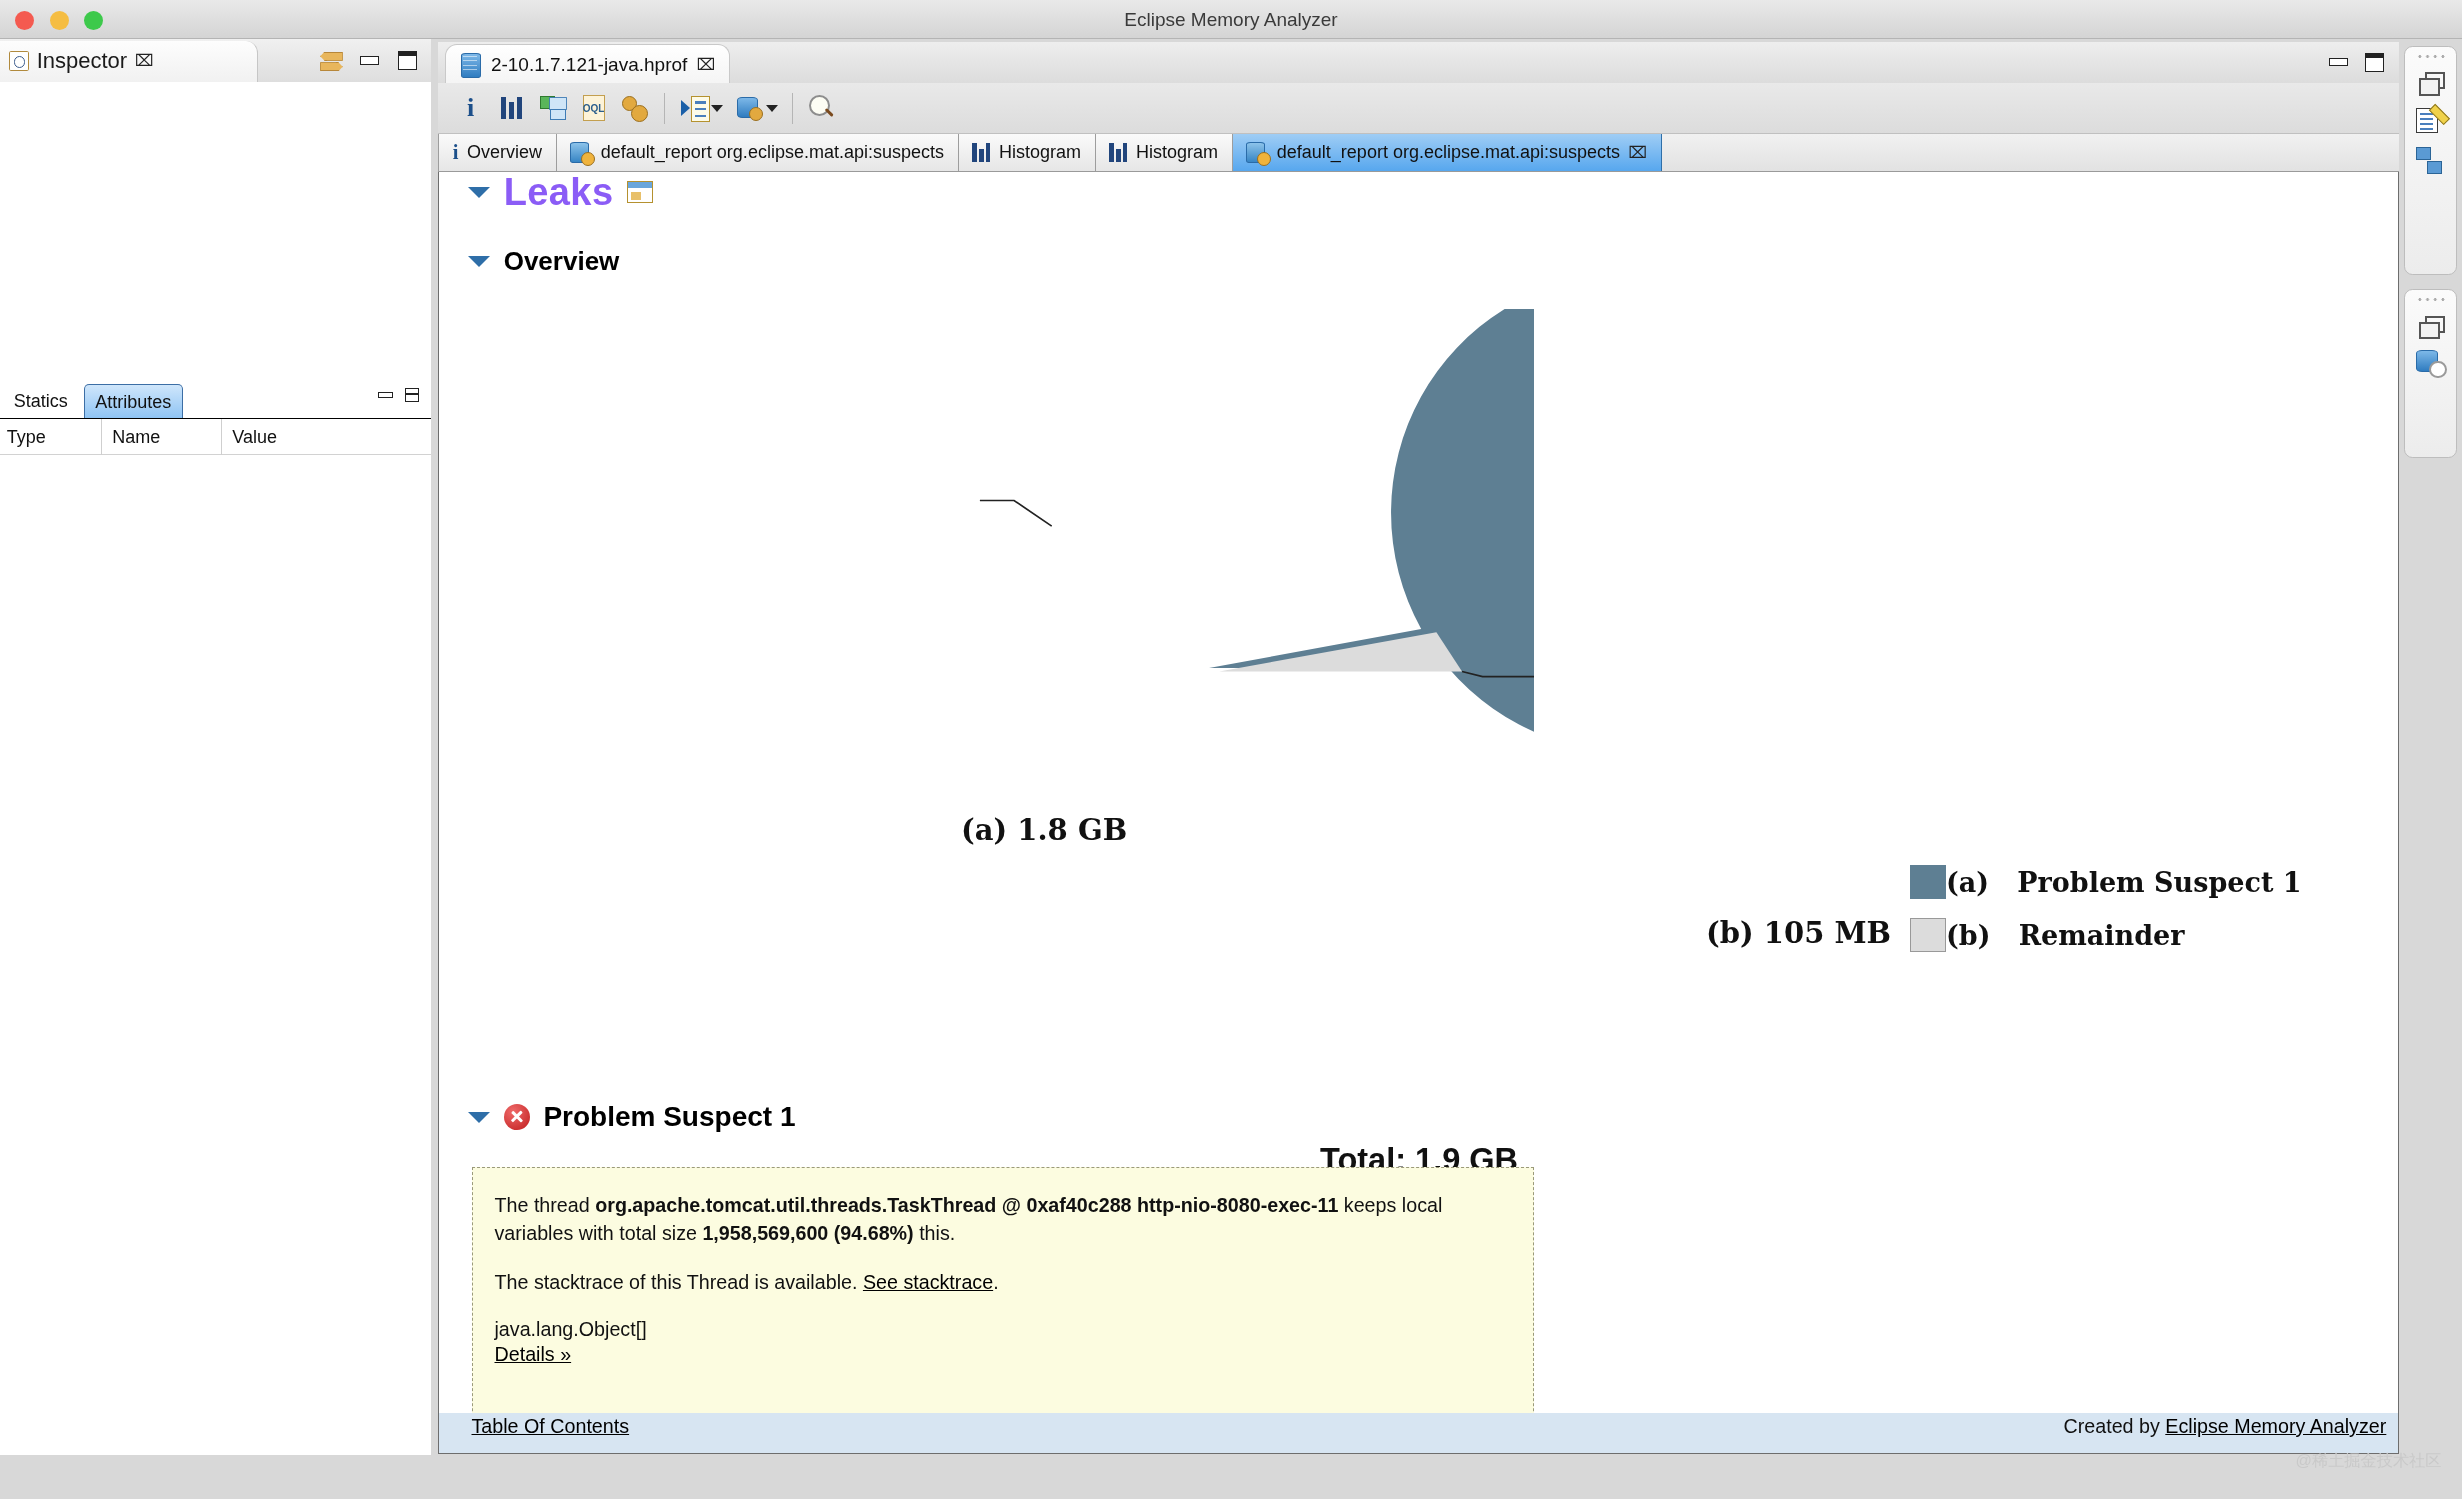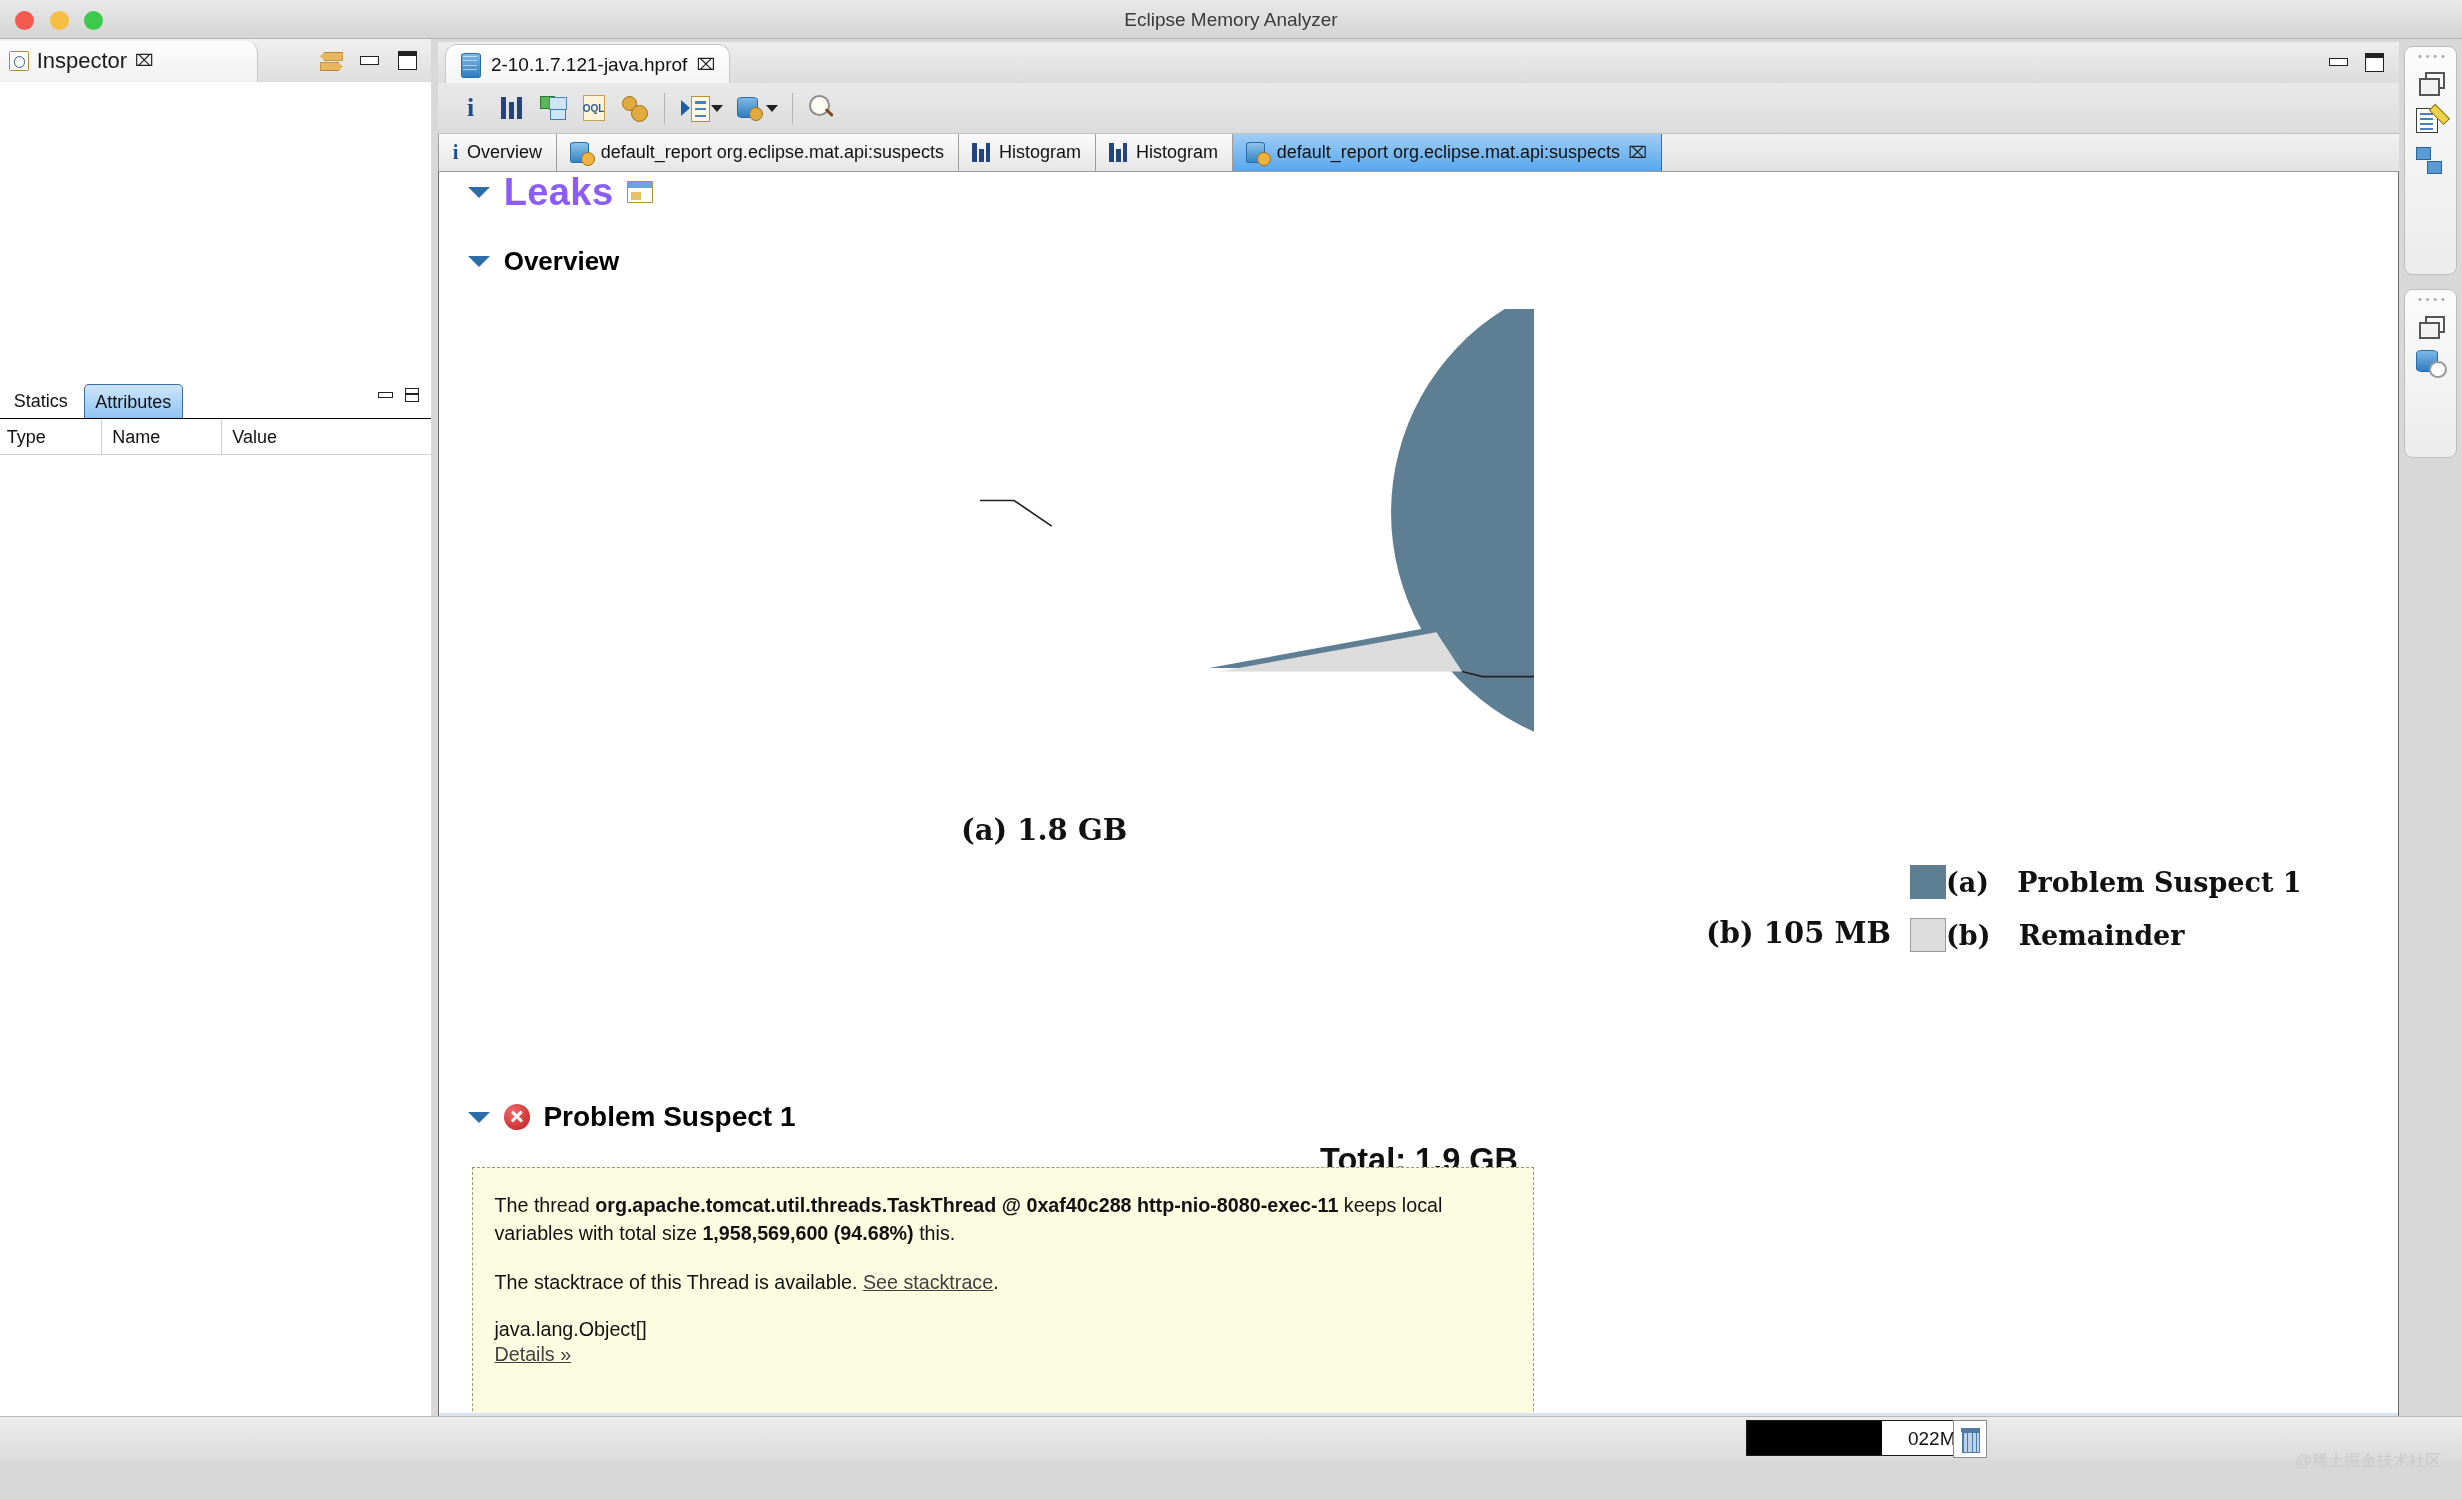--- a/index.html
+++ b/index.html
@@ -292,21 +292,21 @@
   .ic-error::before { transform: rotate(45deg); }
   .ic-error::after  { transform: rotate(-45deg); }
 
   #suspect-box {
     position: absolute; left: 32.5px; top: 995px; width: 1062px; height: 395px;
     background: #fcfce0; border: 0.9px dashed #9a9a7a;
     padding: 24px 22px 0 22px;
   }
   #suspect-box p { font-size: 19.7px; line-height: 1.38; color: #111; margin-bottom: 22px; }
   #suspect-box b { font-weight: bold; }
-  a.lnk { color: #404040; text-decoration: underline; }
+  a.lnk { color: #000000; text-decoration: underline; }
   #kw-head { font-size: 19.7px; font-weight: bold; color: #111; margin-top: 53px; }
   #kw-val  { font-size: 19.7px; color: #111; }
   #kw-details { font-size: 19.7px; display: inline-block; margin-top: 1.7px; }
 
   
   #bottom-links {
     position: absolute; left: 0; top: 1241px; width: 1961px; height: 41px;
     background: #d7e5f2; overflow: hidden;
   }
   #toc-link { position: absolute; left: 32.5px; top: 1.7px; font-size: 19.7px; }
@@ -576,26 +576,17 @@
       <span class="ic-net"></span>
     </div>
     <div class="fastbar" id="fastbar-2">
       <span class="grip"></span>
       <span class="ic-restore2"></span>
       <span class="ic-dbsearch"></span>
     </div>
 
   </div>
 
-  <div id="statusbar">
-    <div id="heap-widget">
-      <div id="heap-fill" style="width: 62%;"></div>
-      <span id="heap-text">022M</span>
-    </div>
-    <div id="heap-trash">
-      <span class="ic-trash"></span>
-    </div>
-  </div>
 
   <div id="watermark">@稀土掘金技术社区</div>
 
 </div>
 
 
 </body></html>

